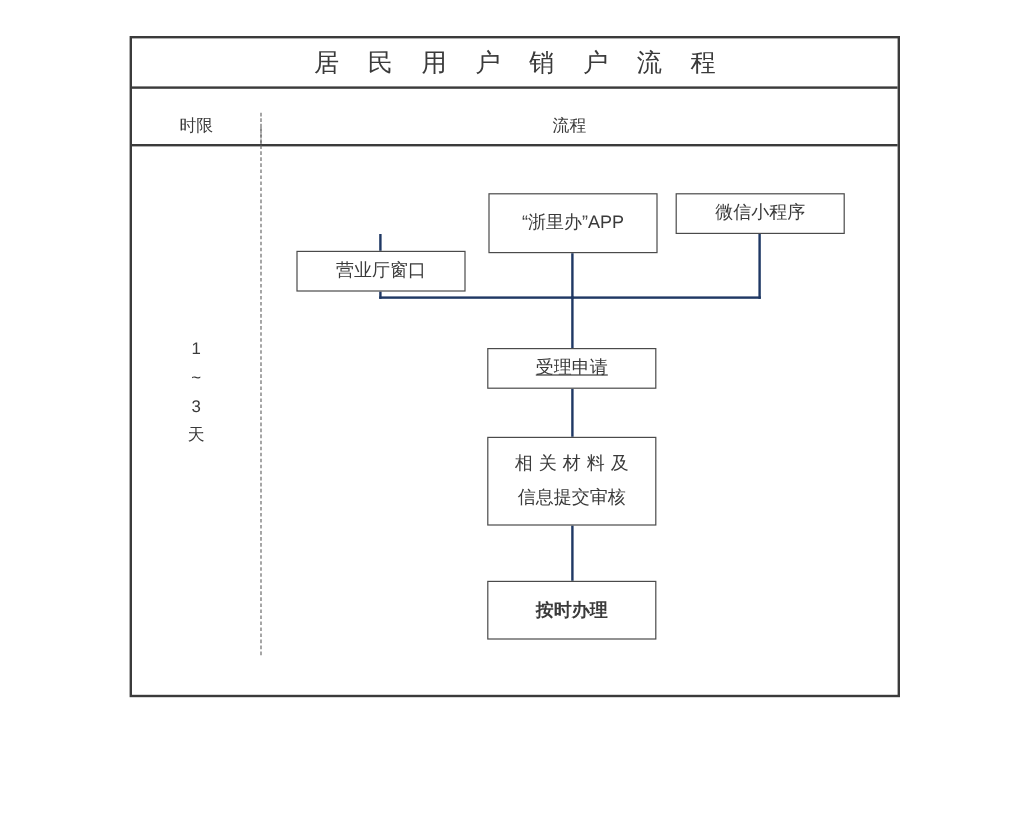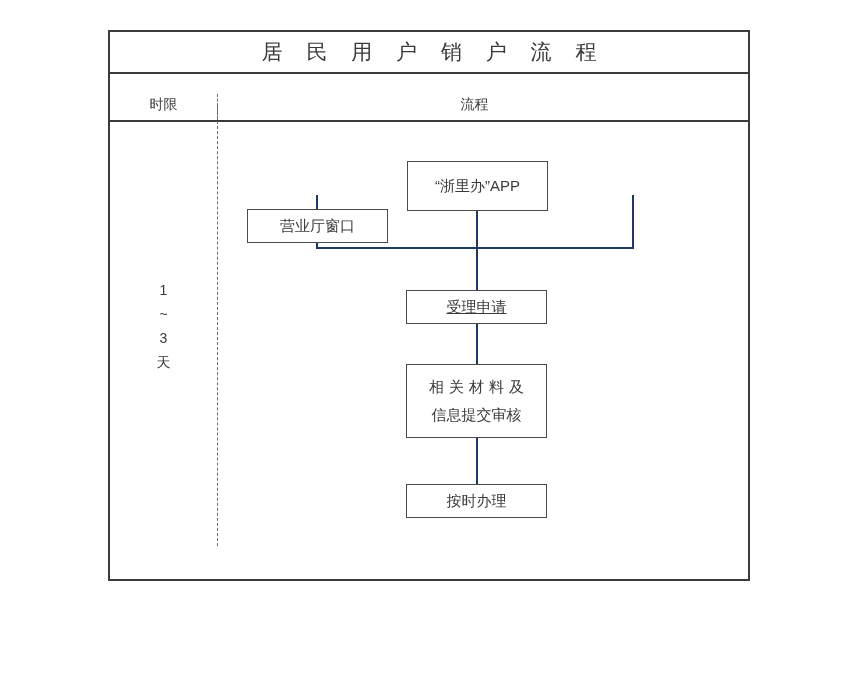--- a/index.html
+++ b/index.html
@@ -157,21 +157,21 @@
   .node.spaced .line1 { letter-spacing: 5px; text-indent: 5px; }
 
   
   #node-hall     { left: 30px;  top: 55px;  width: 141px; height: 34px; margin-top: 48px; }
   #node-app      { left: 190px; top: 55px;  width: 141px; height: 50px; }
   #node-wechat   { left: 346px; top: 55px;  width: 141px; height: 34px; }
 
   
   #node-accept   { left: 189px; top: 184px; width: 141px; height: 34px; text-decoration: underline; }
   #node-material { left: 189px; top: 258px; width: 141px; height: 74px; }
-  #node-handle   { left: 189px; top: 378px; width: 141px; height: 34px; }
+  #node-handle   { left: 189px; top: 378px; width: 141px; height: 49px; font-weight: bold; }
 
   
   .conn {
     position: absolute;
     background: #1f3864;
     z-index: 1;
   }
   .conn.v { width: 2px; }
   .conn.h { height: 2px; }
 
@@ -215,20 +215,23 @@
     </div>
 
     <div id="flow-canvas">
 
       <div class="node" id="node-hall">
         <span class="line1">营业厅窗口</span>
       </div>
       <div class="node" id="node-app">
         <span class="line1">“浙里办”APP</span>
       </div>
+      <div class="node" id="node-wechat">
+        <span class="line1">微信小程序</span>
+      </div>
 
       <div class="conn v" id="conn-hall-down"></div>
       <div class="conn v" id="conn-app-down"></div>
       <div class="conn v" id="conn-wechat-down"></div>
       <div class="conn h" id="conn-merge-bar"></div>
       <div class="conn v" id="conn-merge-down"></div>
 
       <div class="node" id="node-accept">
         <span class="line1">受理申请</span>
       </div>

